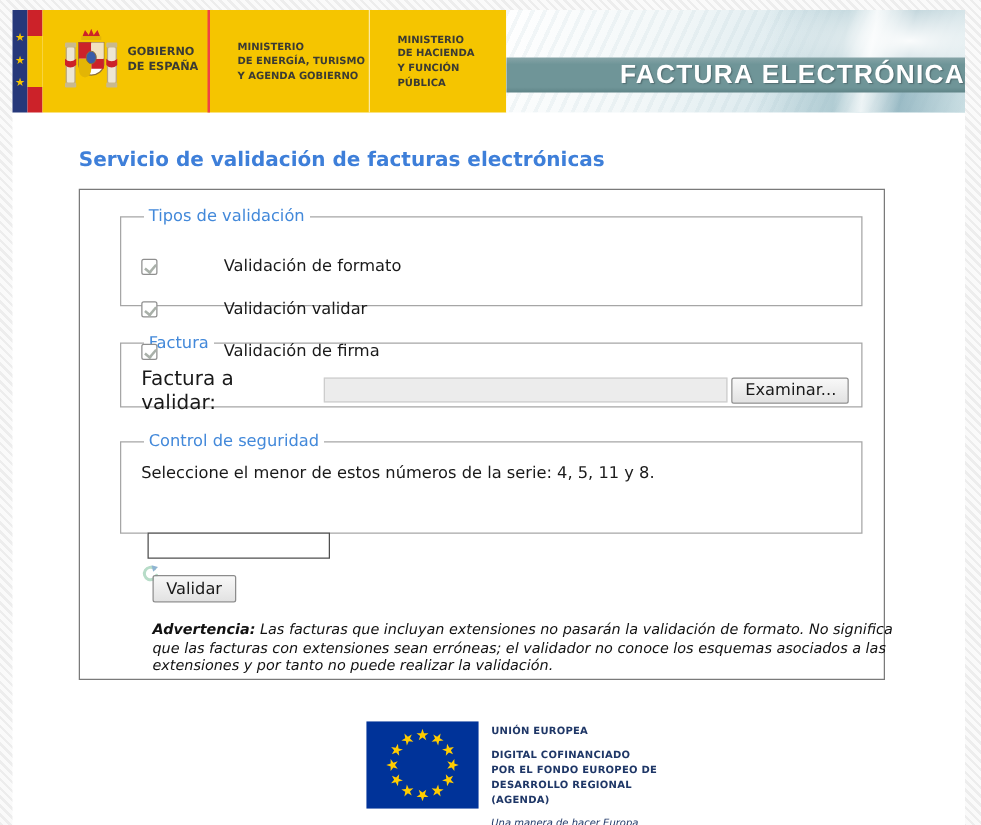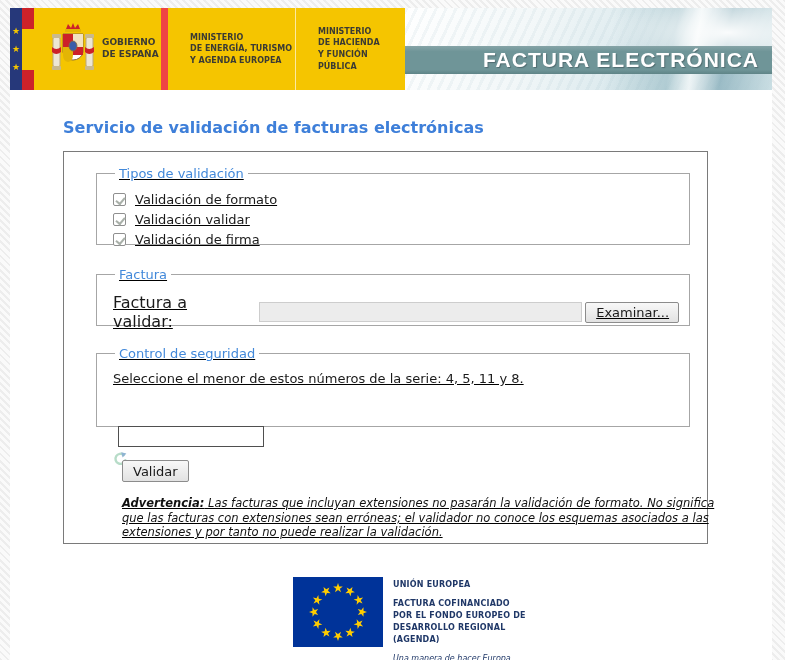--- a/index.html
+++ b/index.html
@@ -10,52 +10,52 @@
     position:relative; overflow:hidden;
   }
   .white-col { position:absolute; left:10px; top:8px; width:762px; height:652px; background:#fff; }
 
   
   .header { display:flex; height:82px; width:100%; }
   .eu-strip { width:12px; background:#26387A; display:flex; flex-direction:column; align-items:center; justify-content:center; gap:9px; }
   .eu-strip .star { color:#F5C500; font-size:9px; line-height:9px; }
   .es-strip { width:12px; background:linear-gradient(180deg,#CC2229 0 25%,#F5C500 25% 75%,#CC2229 75% 100%); }
   .gov-area { width:371px; background:#F5C500; display:flex; }
-  .gov-block { width:134px; display:flex; align-items:center; border-right:7px solid #ef4444; }
+  .gov-block { width:134px; display:flex; align-items:center; border-right:2px solid #ef4444; }
   .coat { margin-left:18px; }
   .gov-text { margin-left:8px; font-size:9px; font-weight:bold; color:#3B3B33; line-height:1.3; }
   .ministry { padding:0 0 0 22px; display:flex; flex-direction:column; justify-content:center;
               font-size:8px; font-weight:bold; color:#3B3B33; line-height:1.45; }
   .ministry1 { width:128px; border-right:1px solid #FCE9A0; }
   .ministry2 { flex:1; }
   .banner { flex:1; position:relative; overflow:hidden;
     background:linear-gradient(115deg,#ffffff 0%,#f2f7f8 35%,#dcea ee 60%,#cfe2e6 75%,#a7c9d1 100%);
     background:linear-gradient(115deg,#ffffff 0%,#f2f7f8 35%,#dceaee 60%,#cfe2e6 75%,#a7c9d1 100%);
   }
   .banner::before { content:""; position:absolute; inset:0;
     background:
       radial-gradient(ellipse 180px 60px at 88% 30%, rgba(255,255,255,0.95), rgba(255,255,255,0) 70%),
       linear-gradient(100deg, rgba(255,255,255,0) 55%, rgba(150,185,195,0.55) 72%, rgba(255,255,255,0.7) 78%, rgba(120,160,175,0.5) 86%, rgba(255,255,255,0.4) 100%),
       repeating-linear-gradient(115deg, rgba(160,190,200,0.12) 0 3px, rgba(255,255,255,0) 3px 9px);
   }
   .banner-band { position:absolute; left:0; right:0; top:38px; height:28px;
     background:linear-gradient(180deg,#86a4a7 0,#6f9598 20%,#6f9598 85%,#5f8487 100%);
-    display:flex; align-items:center; justify-content:flex-end; padding-right:13px; }
+    display:flex; align-items:center; justify-content:flex-end; }
   .banner-title { color:#fff; font-weight:bold; font-size:21px; letter-spacing:1px;
     font-family:"Liberation Sans","DejaVu Sans",sans-serif; text-shadow:1px 1px 1px rgba(60,80,85,0.6); }
 
   
   .page-title { margin:28px 0 0 53px; font-size:16px; color:#3E7FD9; }
-  .outer-box { margin:14px 0 0 53px; width:645px; height:393px; border:1px solid #7A7A7A; padding:14px 30px 17px 32px;text-decoration:underline; }
+  .outer-box { margin:14px 0 0 53px; width:645px; height:393px; border:1px solid #7A7A7A; padding:14px 30px 17px 32px; }
 
   fieldset { border:1px solid #A6A6A6; width:594px; padding:6px 10px 10px 16px; }
   legend { color:#4389DA; font-size:13px; padding:0 4px; margin-left:2px; }
 
   .fs-types { height:79px; }
-  .check-row { display:flex; align-items:center; margin-top:5px; }
+  .check-row { display:flex; align-items:center; margin-top:19px;gap:44px; }
   .checkbox { width:13px; height:13px; border:1px solid #8F8F8F; border-radius:2px; background:#fff; position:relative; flex:none; }
   .checkbox.checked::after { content:""; position:absolute; left:2px; top:3px; width:7px; height:4px;
     border-left:2px solid #A9B0A9; border-bottom:2px solid #A9B0A9; transform:rotate(-50deg); }
   .check-label { margin-left:9px; font-size:13px; color:#1a1a1a; }
 
   .fs-factura { height:59px; margin-top:22px; }
   .file-row { display:flex; align-items:center; margin-top:5px; }
   .file-label { font-size:16px; color:#1a1a1a; }
   .file-field { margin-left:9px; width:328px; height:20px; background:#ECECEC; border:1px solid #CDCDCD;
     font-size:12px; padding:0 4px; color:#333; }
@@ -117,21 +117,21 @@
           <ellipse cx="21" cy="25" rx="4" ry="5" fill="#3A5CA8" stroke="#8A6D3B" stroke-width="0.8"></ellipse>
         </svg>
         <div class="gov-text">
           <span>GOBIERNO</span><br>
           <span>DE ESPAÑA</span>
         </div>
       </div>
       <div class="ministry ministry1">
         <span>MINISTERIO</span>
         <span>DE ENERGÍA, TURISMO</span>
-        <span>Y AGENDA EUROPEA</span>
+        <span>Y AGENDA GOBIERNO</span>
       </div>
       <div class="ministry ministry2">
         <span>MINISTERIO</span>
         <span>DE HACIENDA</span>
         <span>Y FUNCIÓN PÚBLICA</span>
       </div>
     </div>
 
     <div class="banner">
       <div class="banner-band">
@@ -202,21 +202,21 @@
         <use href="#s" transform="rotate(210 45 35)"></use>
         <use href="#s" transform="rotate(240 45 35)"></use>
         <use href="#s" transform="rotate(270 45 35)"></use>
         <use href="#s" transform="rotate(300 45 35)"></use>
         <use href="#s" transform="rotate(330 45 35)"></use>
       </g>
     </svg>
     <div class="footer-text">
       <div class="eu-union">UNIÓN EUROPEA</div>
       <div class="project">
-        <span>FACTURA COFINANCIADO</span><br>
+        <span>DIGITAL COFINANCIADO</span><br>
         <span>POR EL FONDO EUROPEO DE</span><br>
         <span>DESARROLLO REGIONAL</span><br>
         <span>(AGENDA)</span>
       </div>
       <div class="tagline">Una manera de hacer Europa</div>
     </div>
   </div>
 
 </div>
 

